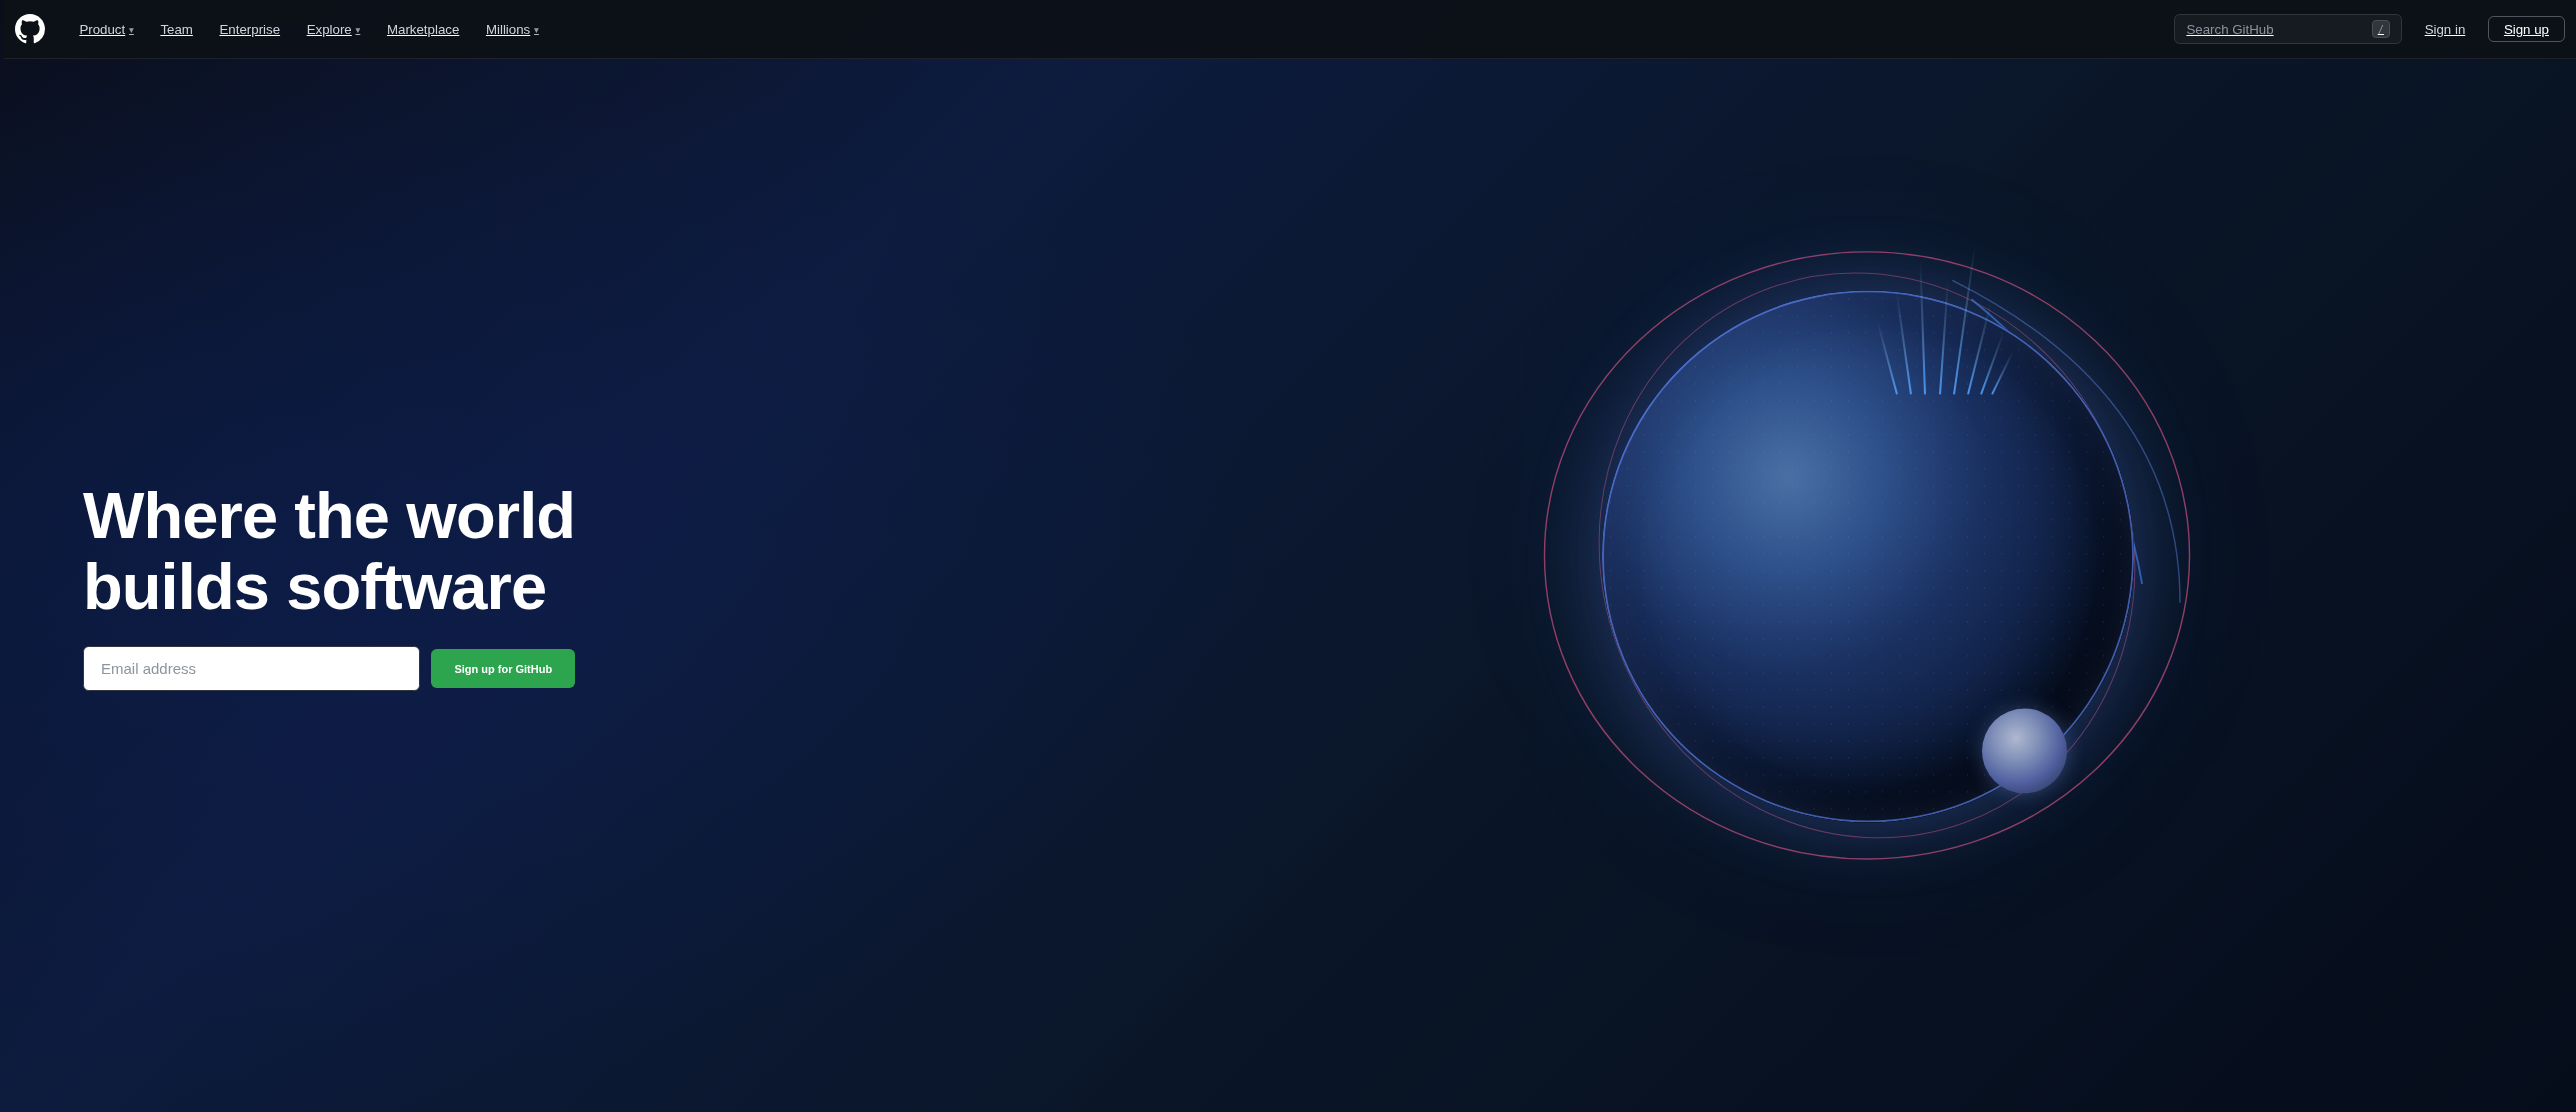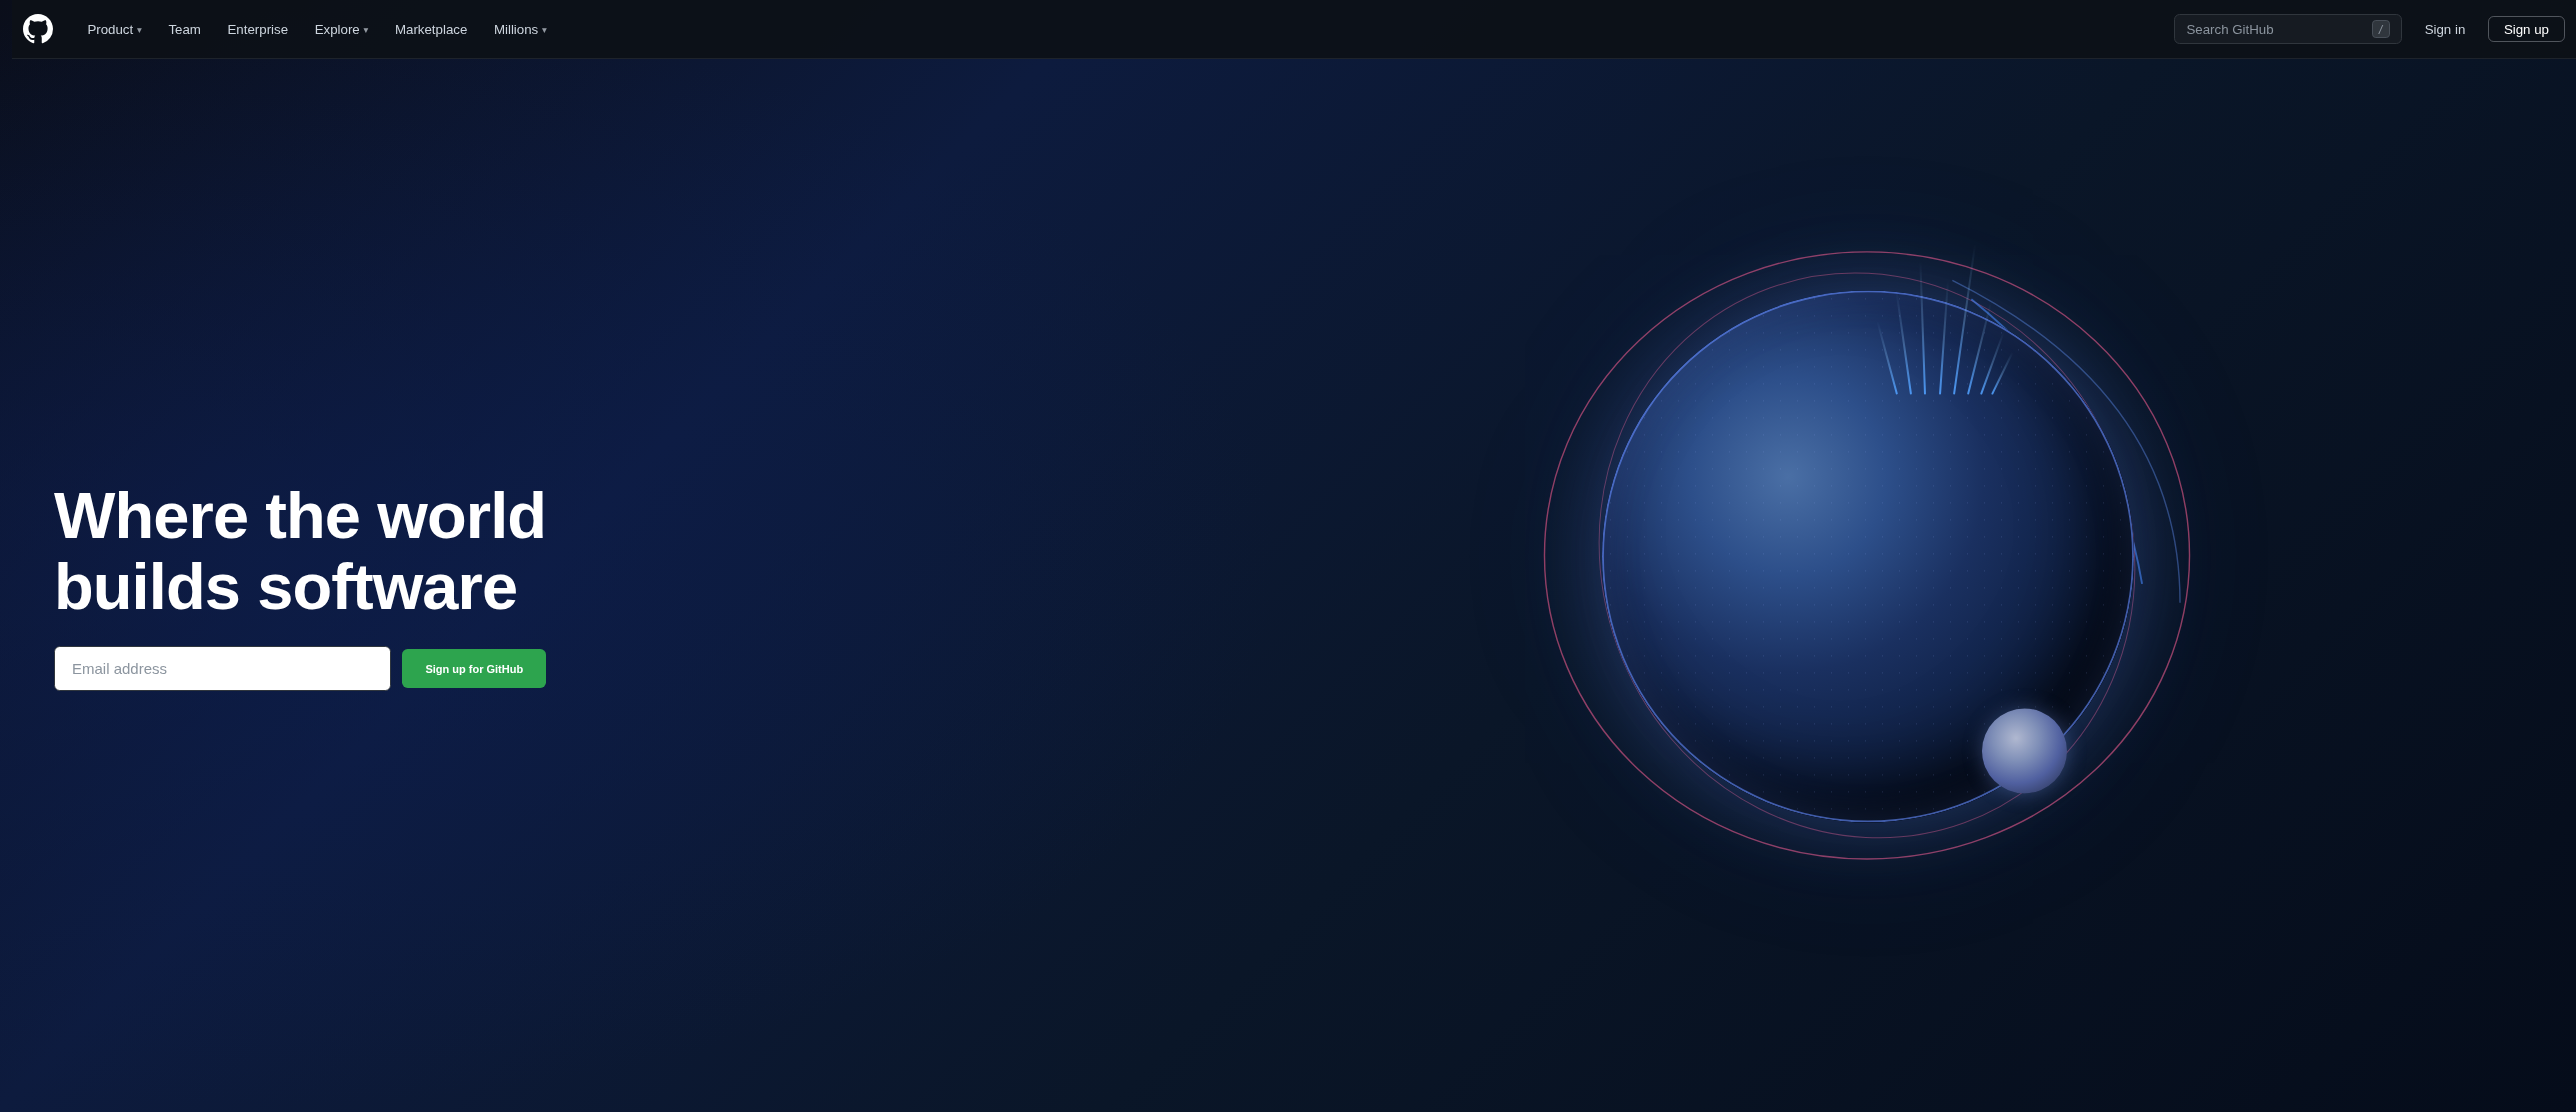--- a/index.html
+++ b/index.html
@@ -12,29 +12,30 @@
       font-family: -apple-system, BlinkMacSystemFont, 'Segoe UI', Helvetica, Arial, sans-serif;
       background-color: #0d1117;
       color: #ffffff;
       overflow-x: hidden;
     }
 
     
     .navbar {
       position: fixed;
       top: 0;
-      left: 12px;
+      left: 4px;
       right: 0;
       z-index: 100;
       background: rgba(13, 17, 23, 0.95);
       border-bottom: 0.9px solid rgba(48, 54, 61, 0.5);
       display: flex;
       align-items: center;
       padding: 0 11px;
       height: 59px;
+      text-decoration: underline;
     }
 
     .navbar-logo {
       margin-right: 23px;
       display: flex;
       align-items: center;
     }
 
     .navbar-logo svg {
       width: 30px;
@@ -231,21 +232,21 @@
       border-radius: 50%;
       background: radial-gradient(circle at 40% 35%, #b0b8d0 0%, #8090b8 30%, #5060a0 60%, #202840 100%);
       box-shadow: 0 0 19px rgba(100, 130, 200, 0.4);
     }
 
     
     .hero-content {
       position: relative;
       z-index: 10;
       max-width: 645px;
-      padding: 76px 57px 76px 54px;
+      padding: 76px 57px 76px 83px;
     }
 
     .hero-title {
       font-size: 65px;
       font-weight: 800;
       line-height: 1.1;
       color: #ffffff;
       margin-bottom: 23px;
       letter-spacing: -0.9px;
     }

